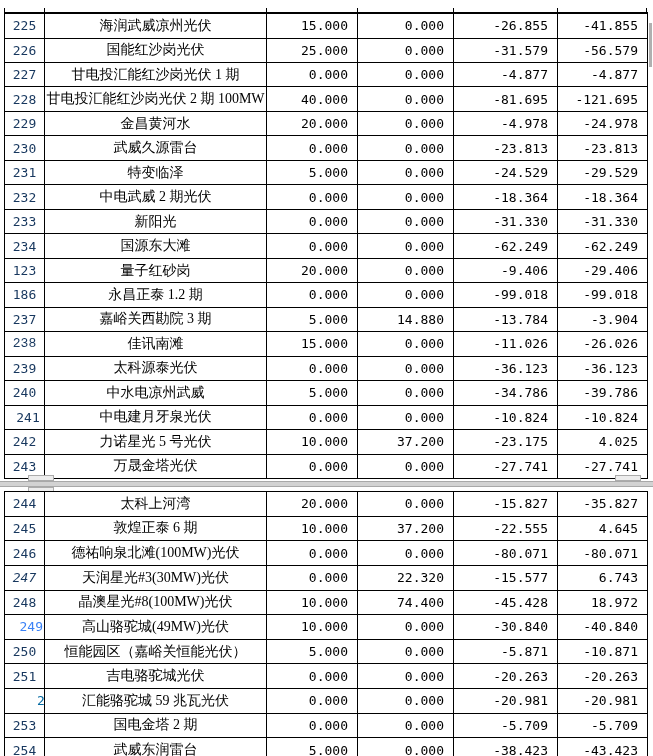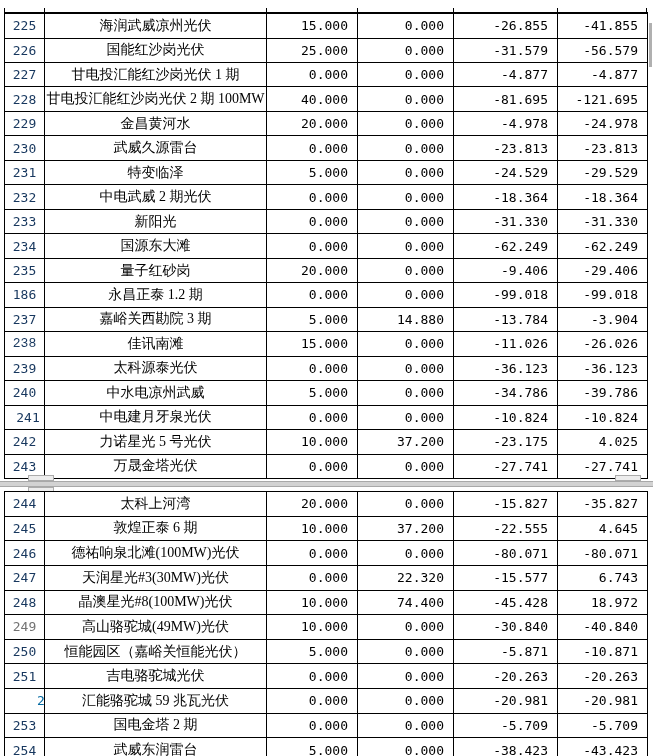--- a/index.html
+++ b/index.html
@@ -138,21 +138,21 @@
         </tr>
         <tr>
           <td class="no" style="color: rgb(23, 55, 94);">234</td>
           <td class="name">国源东大滩</td>
           <td class="num">0.000</td>
           <td class="num">0.000</td>
           <td class="num">-62.249</td>
           <td class="num">-62.249</td>
         </tr>
         <tr>
-          <td class="no" style="color: rgb(23, 55, 94);">235</td>
+          <td class="no" style="color: rgb(23, 55, 94);">123</td>
           <td class="name">量子红砂岗</td>
           <td class="num">20.000</td>
           <td class="num">0.000</td>
           <td class="num">-9.406</td>
           <td class="num">-29.406</td>
         </tr>
         <tr>
           <td class="no" style="color: rgb(23, 55, 94);">186</td>
           <td class="name">永昌正泰 1.2 期</td>
           <td class="num">0.000</td>
@@ -252,37 +252,37 @@
         </tr>
         <tr>
           <td class="no" style="color: rgb(23, 55, 94);">246</td>
           <td class="name">德祐响泉北滩(100MW)光伏</td>
           <td class="num">0.000</td>
           <td class="num">0.000</td>
           <td class="num">-80.071</td>
           <td class="num">-80.071</td>
         </tr>
         <tr>
-          <td class="no" style="color: rgb(23, 55, 94);">247</td>
+          <td class="no" style="color: rgb(23, 55, 94); font-style: italic;">247</td>
           <td class="name">天润星光#3(30MW)光伏</td>
           <td class="num">0.000</td>
           <td class="num">22.320</td>
           <td class="num">-15.577</td>
           <td class="num">6.743</td>
         </tr>
         <tr>
           <td class="no" style="color: rgb(23, 55, 94);">248</td>
           <td class="name">晶澳星光#8(100MW)光伏</td>
           <td class="num">10.000</td>
           <td class="num">74.400</td>
           <td class="num">-45.428</td>
           <td class="num">18.972</td>
         </tr>
         <tr>
-          <td class="no" style="color: #737373;">249</td>
+          <td class="no" style="color: #3b82f6; text-align: right;">249</td>
           <td class="name">高山骆驼城(49MW)光伏</td>
           <td class="num">10.000</td>
           <td class="num">0.000</td>
           <td class="num">-30.840</td>
           <td class="num">-40.840</td>
         </tr>
         <tr>
           <td class="no" style="color: rgb(23, 55, 94);">250</td>
           <td class="name">恒能园区（嘉峪关恒能光伏）</td>
           <td class="num">5.000</td>

